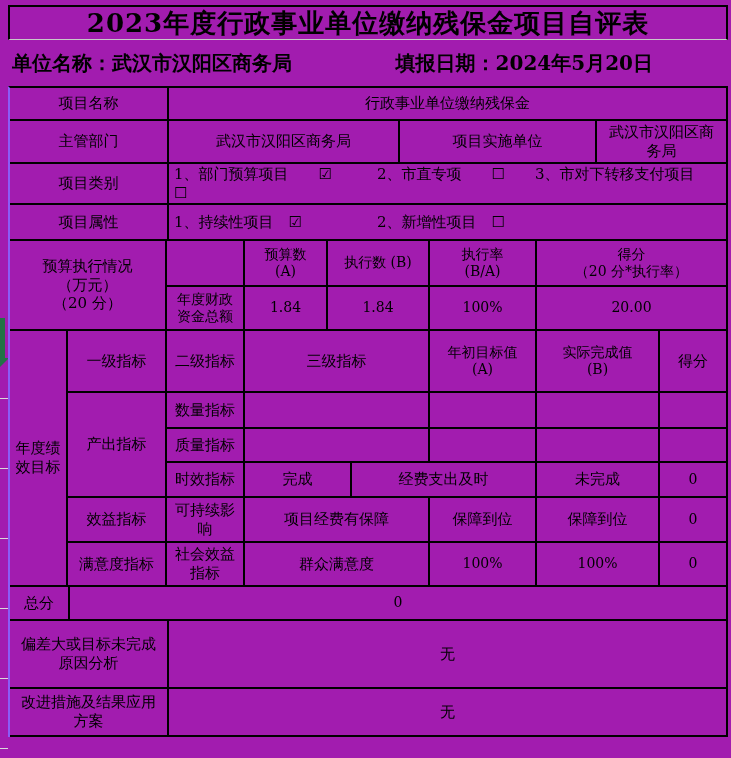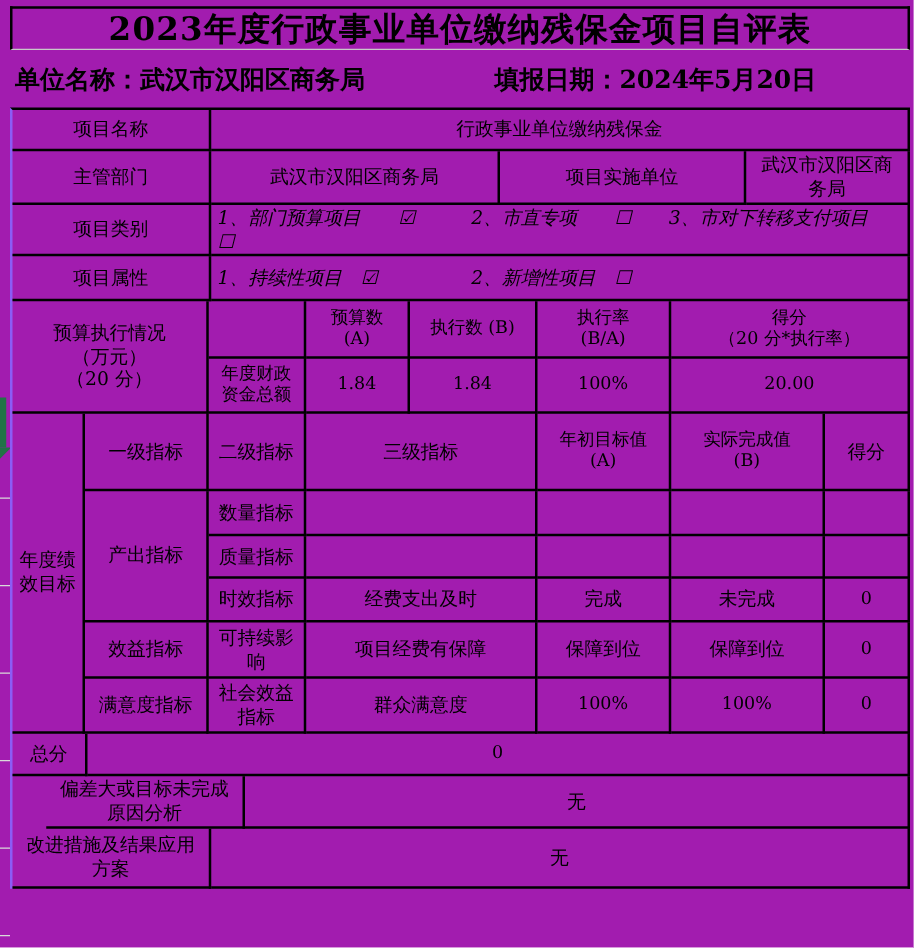--- a/index.html
+++ b/index.html
@@ -27,33 +27,33 @@
     border-left:2px solid #8b5cf6;border-top:2px solid #000;
     display:flex;flex-direction:column;font-size:14px;
   }
   .row{display:flex;flex-direction:row;}
   .stack{display:flex;flex-direction:column;}
   .cell{
     box-sizing:border-box;border-right:2px solid #000;border-bottom:2px solid #000;
     display:flex;align-items:center;justify-content:center;text-align:center;
     white-space:pre-wrap;line-height:1.25;padding:1px 2px;overflow:hidden;
   }
-  .left{justify-content:flex-start;text-align:left;padding-left:5px;font-style:italic;}
+  .left{justify-content:flex-start;text-align:left;padding-left:5px;}
   .lbl{font-size:15px;}
   .small{font-size:14px;}
   
   .w60{width:60px;}  .w99{width:99px;}  .w78{width:78px;}  .w83{width:83px;}
   .w102{width:102px;}.w107{width:107px;}.w123{width:123px;}.w68{width:68px;flex:1;}
   .w159{width:159px;}.w185{width:185px;}.w191{width:191px;flex:1;}
   .w231{width:231px;}.w197{width:197px;}.w133{width:133px;flex:1;}
   .w561{width:561px;flex:1;}.w660{width:660px;flex:1;}
   
   .h33{height:33px;} .h43{height:43px;} .h41{height:41px;} .h36{height:36px;}
   .h31{height:31px;} .h46{height:46px;} .h44{height:44px;border-radius:10px;} .h62{height:62px;}
-  .h34{height:34px;} .h35{height:35px;} .h45{height:45px;} .h54{height:42px;margin-left:27px;}
+  .h34{height:34px;} .h35{height:35px;} .h45{height:45px;} .h54{height:68px;}
   .h48{height:48px;} .h90{height:90px;} .h105{height:105px;} .h256{height:256px;}
   
   #green-bar{position:absolute;left:0;top:318px;width:5px;height:40px;background:#217346;}
   #green-tri{position:absolute;left:0;top:358px;width:0;height:0;
     border-left:9px solid #217346;border-bottom:9px solid transparent;}
   
   .grid-stub{position:absolute;left:0;width:8px;height:1px;background:#d9d9d9;}
 </style>
 </head>
 <body>
@@ -158,22 +158,22 @@
             </div>
             <div class="row h34">
               <div class="cell w78 lbl">质量指标</div>
               <div class="cell w185"></div>
               <div class="cell w107"></div>
               <div class="cell w123"></div>
               <div class="cell w68"></div>
             </div>
             <div class="row h35">
               <div class="cell w78 lbl">时效指标</div>
+              <div class="cell w107 lbl">完成</div>
               <div class="cell w185 lbl">经费支出及时</div>
-              <div class="cell w107 lbl">完成</div>
               <div class="cell w123 lbl">未完成</div>
               <div class="cell w68">0</div>
             </div>
           </div>
         </div>
 
         <div class="row h45">
           <div class="cell w99 lbl">效益指标</div>
           <div class="cell w78 lbl">可持续影
 响</div>

